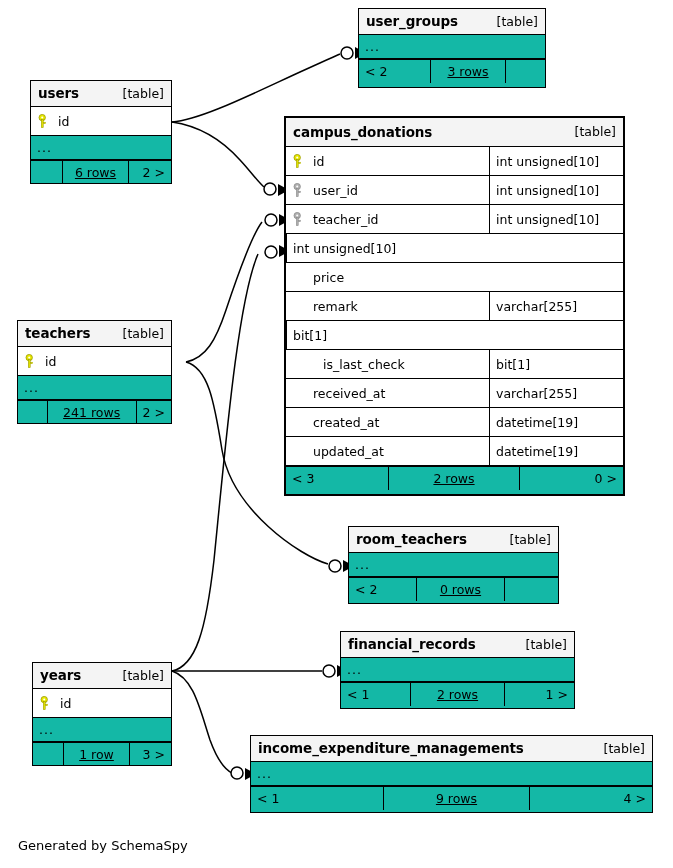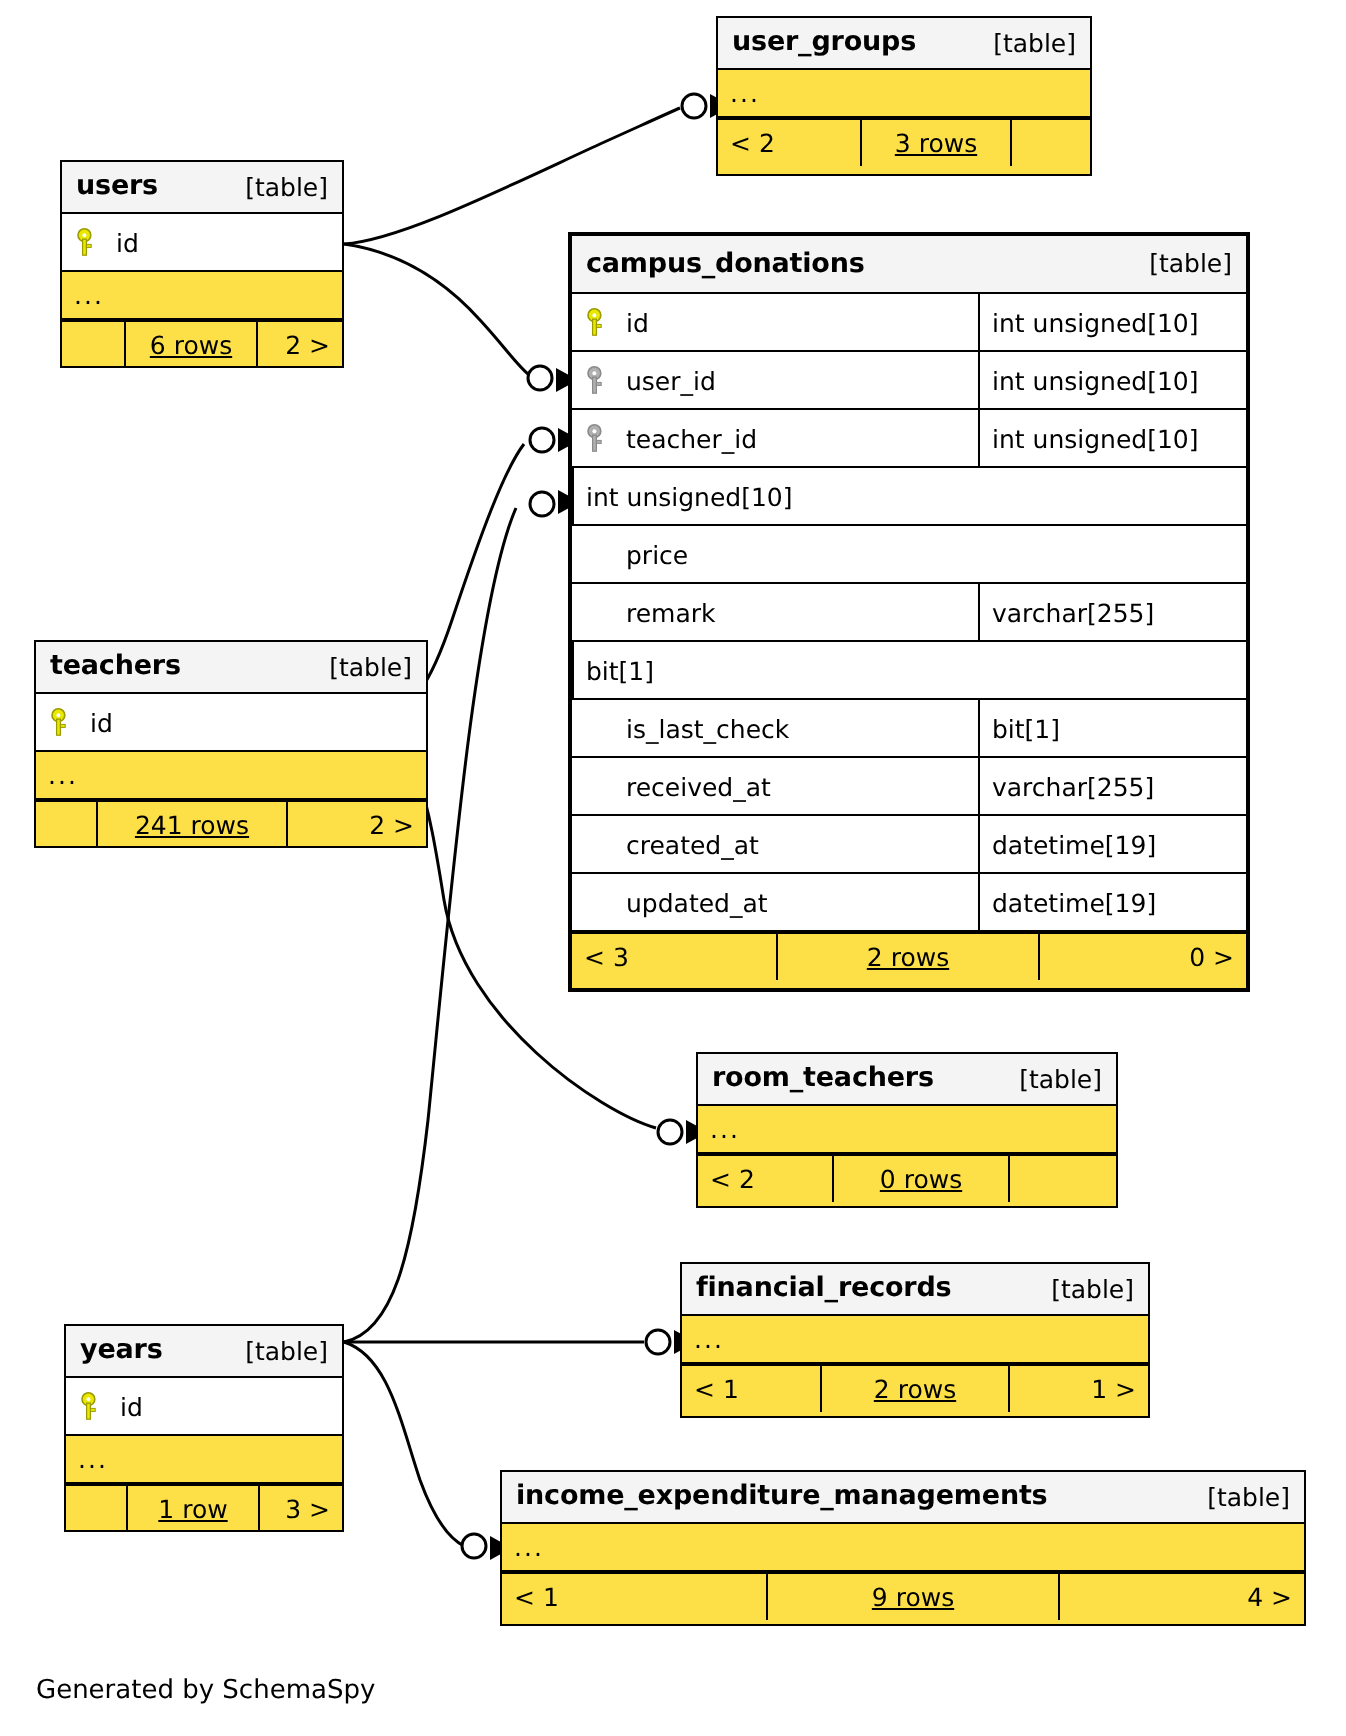--- a/index.html
+++ b/index.html
@@ -8,21 +8,21 @@
     background:#ffffff;
     font-family:"DejaVu Sans", sans-serif;
     position:relative;
     overflow:hidden;
   }
   #canvas{position:absolute;left:0;top:0;width:673px;height:868px;}
   #edges{position:absolute;left:0;top:0;width:673px;height:868px;pointer-events:none;}
 
   .table-box{
     position:absolute;
-    background:#fde047;
+    background:#14b8a6;
     border:2px solid #000000;
     box-sizing:border-box;
     font-size:12.5px;
     color:#000000;
   }
   .table-box.thin{border-width:1.6px;}
 
   .tbl-title{
     display:flex;
     justify-content:space-between;
@@ -277,21 +277,21 @@
         <span>remark</span>
       </span>
       <span class="col-type" style="width:134px;">varchar[255]</span>
     </div>
 
     <div class="row">
       <span class="col-type" style="width:134px;">bit[1]</span>
     </div>
 
     <div class="row">
-      <span class="col-name" style="padding-left:27px;">
+      <span class="col-name" style="padding-left:37px;">
         <span>is_last_check</span>
       </span>
       <span class="col-type" style="width:134px;">bit[1]</span>
     </div>
 
     <div class="row">
       <span class="col-name" style="padding-left:27px;">
         <span>received_at</span>
       </span>
       <span class="col-type" style="width:134px;">varchar[255]</span>
@@ -311,21 +311,21 @@
       <span class="col-type" style="width:134px;">datetime[19]</span>
     </div>
 
     <div class="footer">
       <div class="cell left" style="width:103px;">&lt; 3</div>
       <div class="cell center" style="width:131px;">2 rows</div>
       <div class="cell right" style="flex:1;">0 &gt;</div>
     </div>
   </div>
 
-  <div class="table-box thin" style="left:17px;top:320px;width:197px;height:104px;">
+  <div class="table-box thin" style="left:17px;top:320px;width:155px;height:104px;">
     <div class="tbl-title">
       <span class="tbl-name">teachers</span>
       <span class="tbl-tag">[table]</span>
     </div>
     <div class="row">
       <span class="col-name">
         <span class="key">
           <svg width="13" height="15" viewBox="0 0 13 15">
               <circle cx="4.2" cy="3.6" r="3.2" fill="#e8e800" stroke="#9a9a00" stroke-width="0.8"></circle>
               <circle cx="4.2" cy="3.6" r="1" fill="#fff"></circle>

